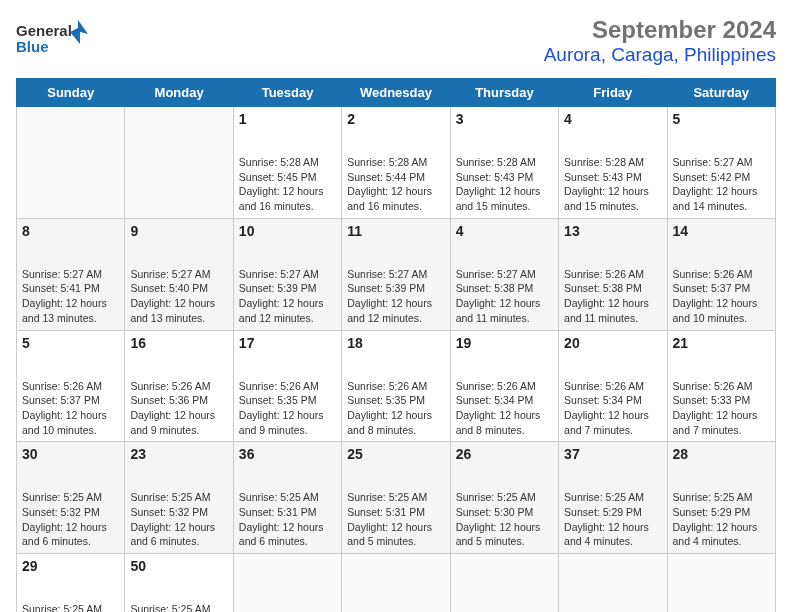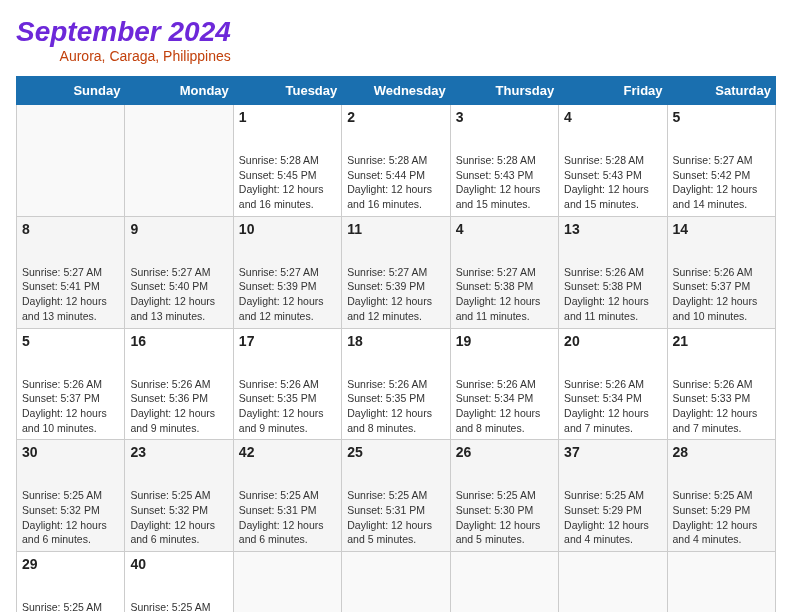--- a/index.html
+++ b/index.html
@@ -18,39 +18,38 @@
     }
     .logo {
       display: flex;
       align-items: center;
       gap: 4px;
     }
     .title-area {
       text-align: right;
     }
     .month-title {
-      font-size: 28px;
+      font-size: 24px;
       font-weight: bold;
-      color: #6d28d9;
-      font-style: italic;
+      color: #737373;
     }
     .location-title {
-      font-size: 14px;
-      color: #c2410c;
+      font-size: 19px;
+      color: #1d4ed8;
     }
     table {
       width: 100%;
       border-collapse: collapse;
       font-size: 11px;
     }
     thead tr th {
       background-color: #1a6faf;
       color: #fff;
       padding: 6px 4px;
-      text-align: right;
+      text-align: center;
       font-size: 13px;
       border: 1px solid #1a6faf;
     }
     tbody tr td {
       vertical-align: top;
       padding: 4px 5px;
       border: 1px solid #ccc;
       width: calc(100% / 7);
       min-height: 80px;
       background: #fff;
@@ -72,20 +71,27 @@
       margin-top: 28px;
     }
     .empty-cell {
       background: #f9f9f9;
     }
   </style>
 </head>
 <body>
 
 <div class="header-area">
+  <div class="logo">
+  <svg width="80" height="48" viewBox="0 0 80 48">
+    <text x="0" y="20" font-size="15" font-weight="bold" font-family="Arial" fill="#333">General</text>
+    <text x="0" y="36" font-size="15" font-weight="bold" font-family="Arial" fill="#1a6faf">Blue</text>
+    <polygon points="62,4 72,18 64,16 64,28 54,16 62,12" fill="#1a6faf"></polygon>
+  </svg>
+</div>
   <div class="title-area">
     <div class="month-title">September 2024</div>
     <div class="location-title">Aurora, Caraga, Philippines</div>
   </div>
 </div>
 
 <table>
   <thead>
     <tr>
     <th>Sunday</th>
@@ -185,21 +191,21 @@
       <tr>
         <td>
           <span class="day-num">30</span>
           <div class="day-info">Sunrise: 5:25 AM<br>Sunset: 5:32 PM<br>Daylight: 12 hours<br>and 6 minutes.</div>
         </td>
         <td>
           <span class="day-num">23</span>
           <div class="day-info">Sunrise: 5:25 AM<br>Sunset: 5:32 PM<br>Daylight: 12 hours<br>and 6 minutes.</div>
         </td>
         <td>
-          <span class="day-num">42</span>
+          <span class="day-num">36</span>
           <div class="day-info">Sunrise: 5:25 AM<br>Sunset: 5:31 PM<br>Daylight: 12 hours<br>and 6 minutes.</div>
         </td>
         <td>
           <span class="day-num">25</span>
           <div class="day-info">Sunrise: 5:25 AM<br>Sunset: 5:31 PM<br>Daylight: 12 hours<br>and 5 minutes.</div>
         </td>
         <td>
           <span class="day-num">26</span>
           <div class="day-info">Sunrise: 5:25 AM<br>Sunset: 5:30 PM<br>Daylight: 12 hours<br>and 5 minutes.</div>
         </td>
@@ -211,21 +217,21 @@
           <span class="day-num">28</span>
           <div class="day-info">Sunrise: 5:25 AM<br>Sunset: 5:29 PM<br>Daylight: 12 hours<br>and 4 minutes.</div>
         </td>
       </tr>
       <tr>
         <td>
           <span class="day-num">29</span>
           <div class="day-info">Sunrise: 5:25 AM<br>Sunset: 5:28 PM<br>Daylight: 12 hours<br>and 3 minutes.</div>
         </td>
         <td>
-          <span class="day-num">40</span>
+          <span class="day-num">50</span>
           <div class="day-info">Sunrise: 5:25 AM<br>Sunset: 5:28 PM<br>Daylight: 12 hours<br>and 3 minutes.</div>
         </td>
         <td class="empty-cell"></td>
         <td class="empty-cell"></td>
         <td class="empty-cell"></td>
         <td class="empty-cell"></td>
         <td class="empty-cell"></td>
       </tr>
     </tbody>
 </table>

